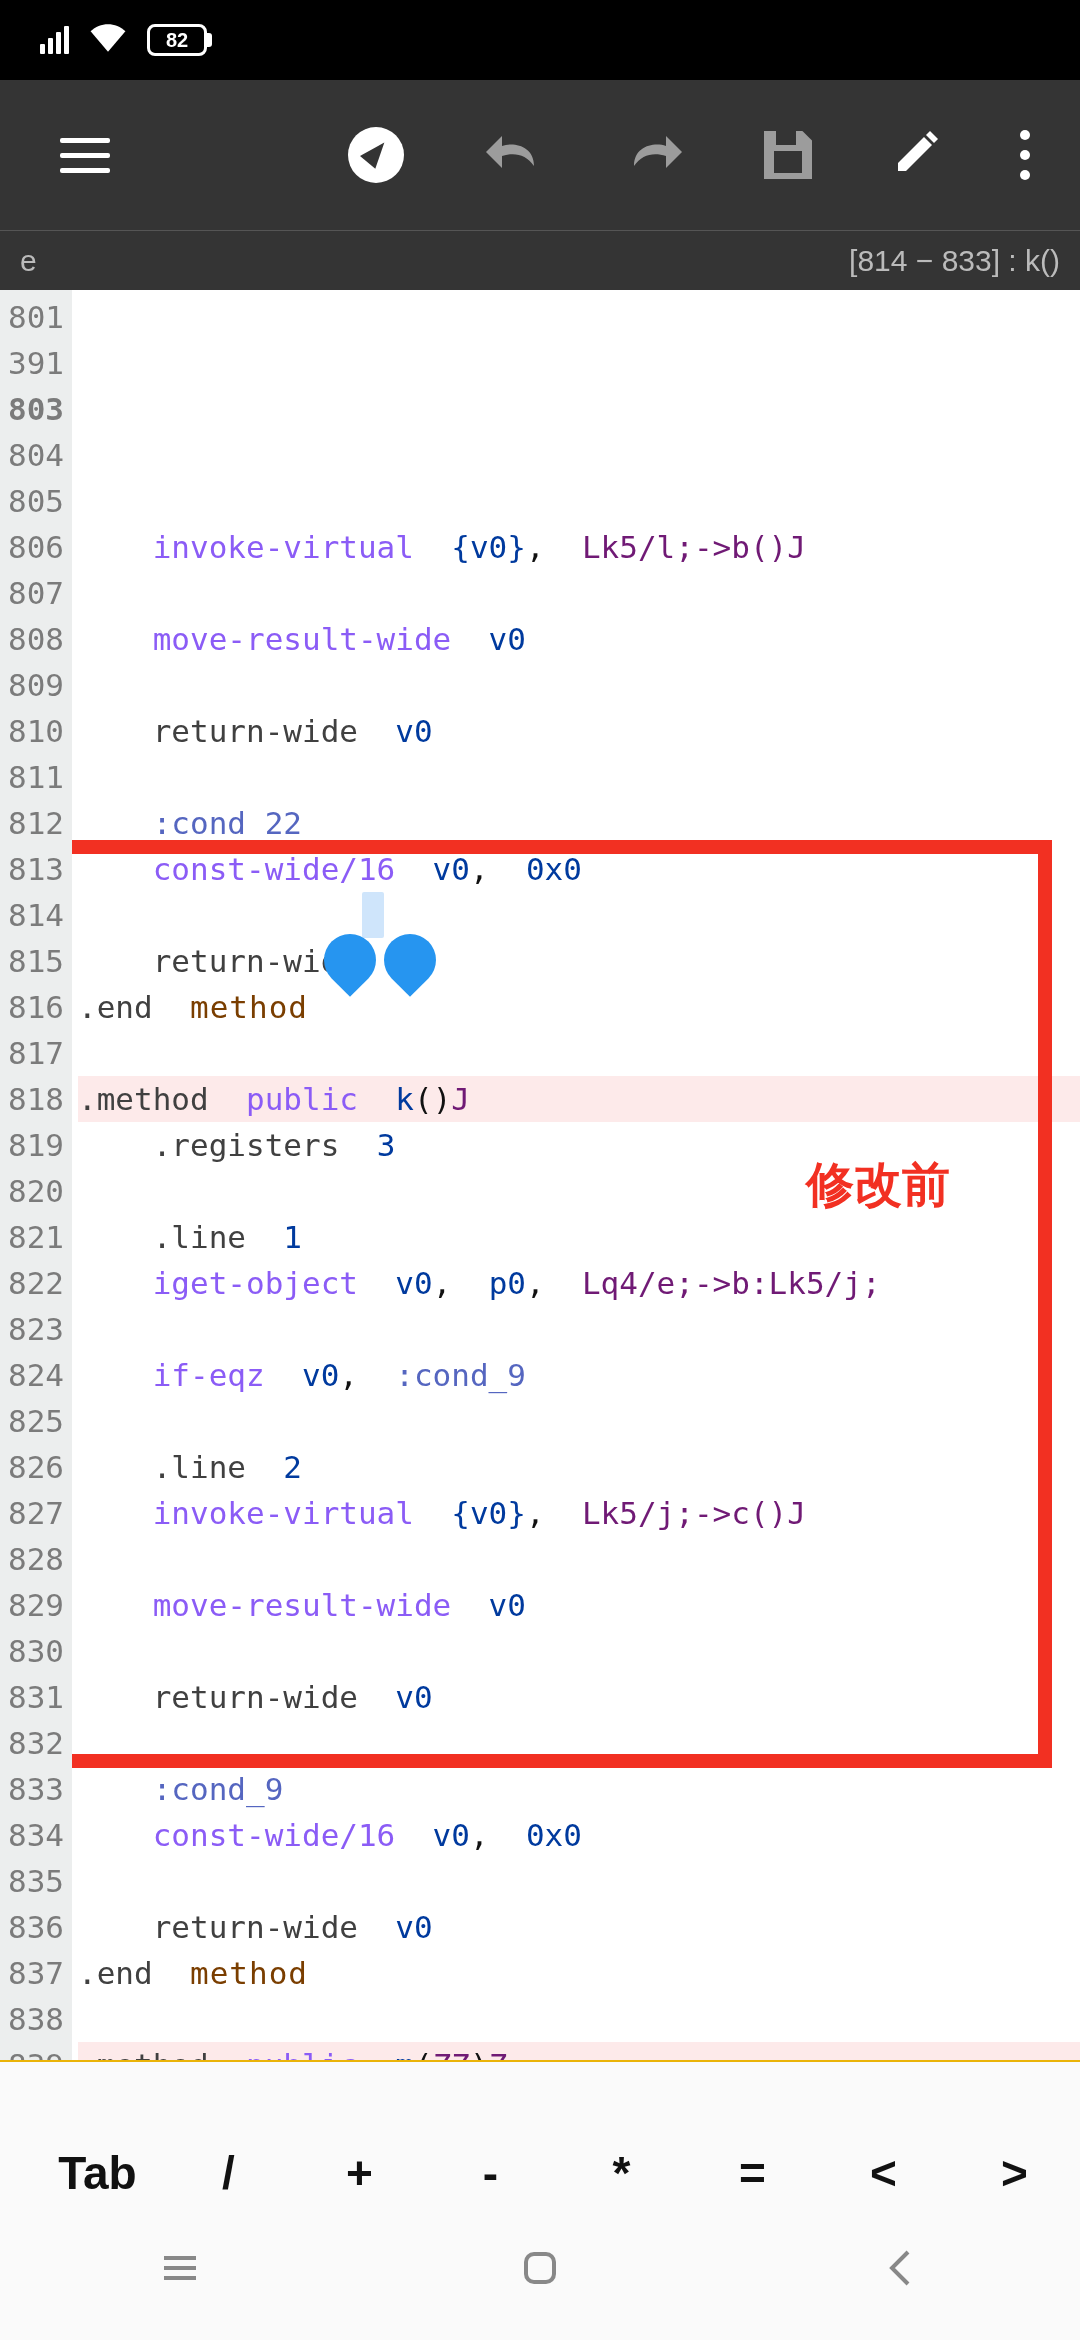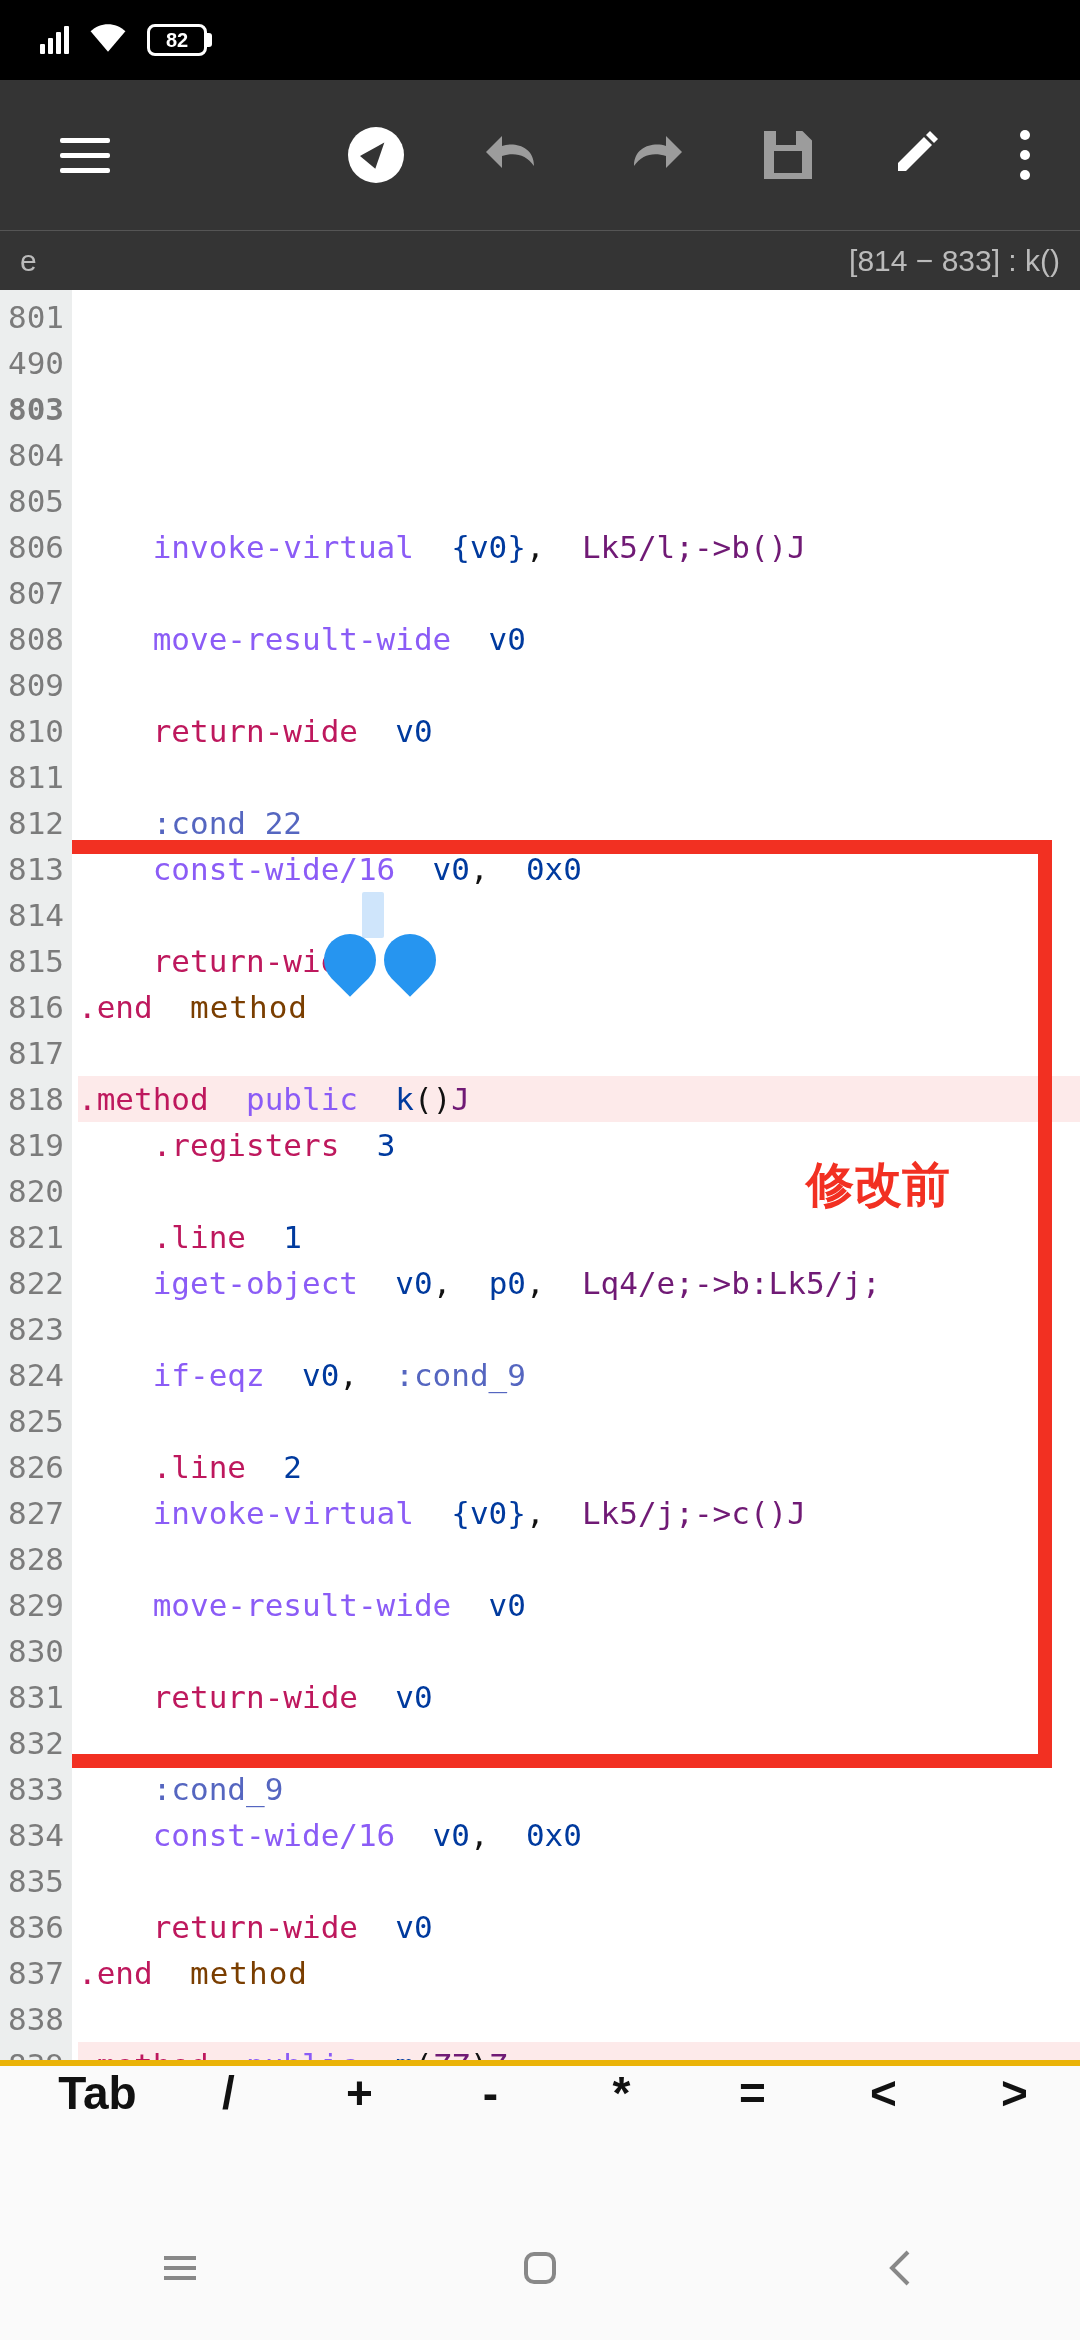--- a/index.html
+++ b/index.html
@@ -26,34 +26,34 @@
   .save-icon::before { content: ''; position: absolute; top: 0; left: 12px; width: 20px; height: 14px; background: #343434; }
   .pencil-icon svg { width: 48px; height: 48px; }
   .more-icon { display: flex; flex-direction: column; gap: 10px; align-items: center; }
   .more-dot { width: 10px; height: 10px; background: #fff; border-radius: 50%; }
   .infobar { height: 60px; background: #343434; display: flex; align-items: center; justify-content: space-between; padding: 0 20px; color: #bbb; font-size: 30px; border-top: 1px solid #555; }
   .editor { flex: 1; display: flex; background: #fff; font-family: "Menlo","Consolas",monospace; font-size: 31px; height: 1770px; overflow: hidden; position: relative; }
   .gutter { background: #eceeee; color: #7b7b7b; text-align: right; padding: 4px 8px 0 8px; user-select: none; line-height: 46px; font-size: 31px; position: relative; z-index: 3; }
   .code { padding: 4px 0 0 6px; line-height: 46px; white-space: pre; position: relative; z-index: 2; flex: 1; }
   .code-line { height: 46px; display: flex; align-items: center; }
   .hl { background: #fdeaea; }
-  .t-dir { color: #be185d; }
+  .t-dir { color: #404040; }
   .t-kw  { color: #8b5cf6; }
   .t-id  { color: #003a9e; }
   .t-ref { color: #701a75; }
   .t-num { color: #003a9e; }
   .t-lbl { color: #5566c0; }
   .t-pl  { color: #111; }
   .t-m   { color: #7a3e00; letter-spacing: 1px; }
   .caret-sel { position: absolute; background: #cfe5fb; border-radius: 2px; z-index: 1; }
   .handle { position: absolute; width: 52px; height: 52px; background: #2695f0; border-radius: 50% 50% 50% 0; transform: rotate(-45deg); z-index: 5; }
   .handle.right { border-radius: 50% 50% 0 50%; transform: rotate(45deg); }
   .overlay-box { position: absolute; border: 14px solid #f23022; z-index: 4; pointer-events: none; }
   .overlay-label { position: absolute; color: #f23022; font-weight: 800; font-size: 48px; z-index: 6; font-family: sans-serif; }
-  .keyrow { height: 140px; background: #fafafa; display: flex; align-items: flex-start; border-top: 6px solid #eab308; padding-left: 32px; }
+  .keyrow { height: 140px; background: #fafafa; display: flex; align-items: flex-end; border-top: 2px solid #eab308; padding-left: 32px; }
   .keyrow .key { flex: 1; text-align: center; font-size: 46px; font-weight: 700; color: #111; cursor: pointer; }
   .navbar { height: 140px; background: #fafafa; display: flex; align-items: center; justify-content: space-around; }
   .nav-icon svg { width: 52px; height: 52px; }
 </style>
 </head>
 <body>
 
 <div class="statusbar">
   <div class="statusbar-right">
     <span class="signal-icon">
@@ -111,21 +111,21 @@
 </div>
 
 <div class="infobar">
   <span>e</span>
   <span>[814 − 833] : k()</span>
 </div>
 
 <div class="editor">
   <div class="gutter" id="gutter">
       <div style="height: 46px;">801</div>
-      <div style="height: 46px;">490</div>
+      <div style="height: 46px;">391</div>
       <div style="height: 46px; font-weight: bold;">803</div>
       <div style="height: 46px;">804</div>
       <div style="height: 46px;">805</div>
       <div style="height: 46px;">806</div>
       <div style="height: 46px;">807</div>
       <div style="height: 46px;">808</div>
       <div style="height: 46px;">809</div>
       <div style="height: 46px;">810</div>
       <div style="height: 46px;">811</div>
       <div style="height: 46px;">812</div>

